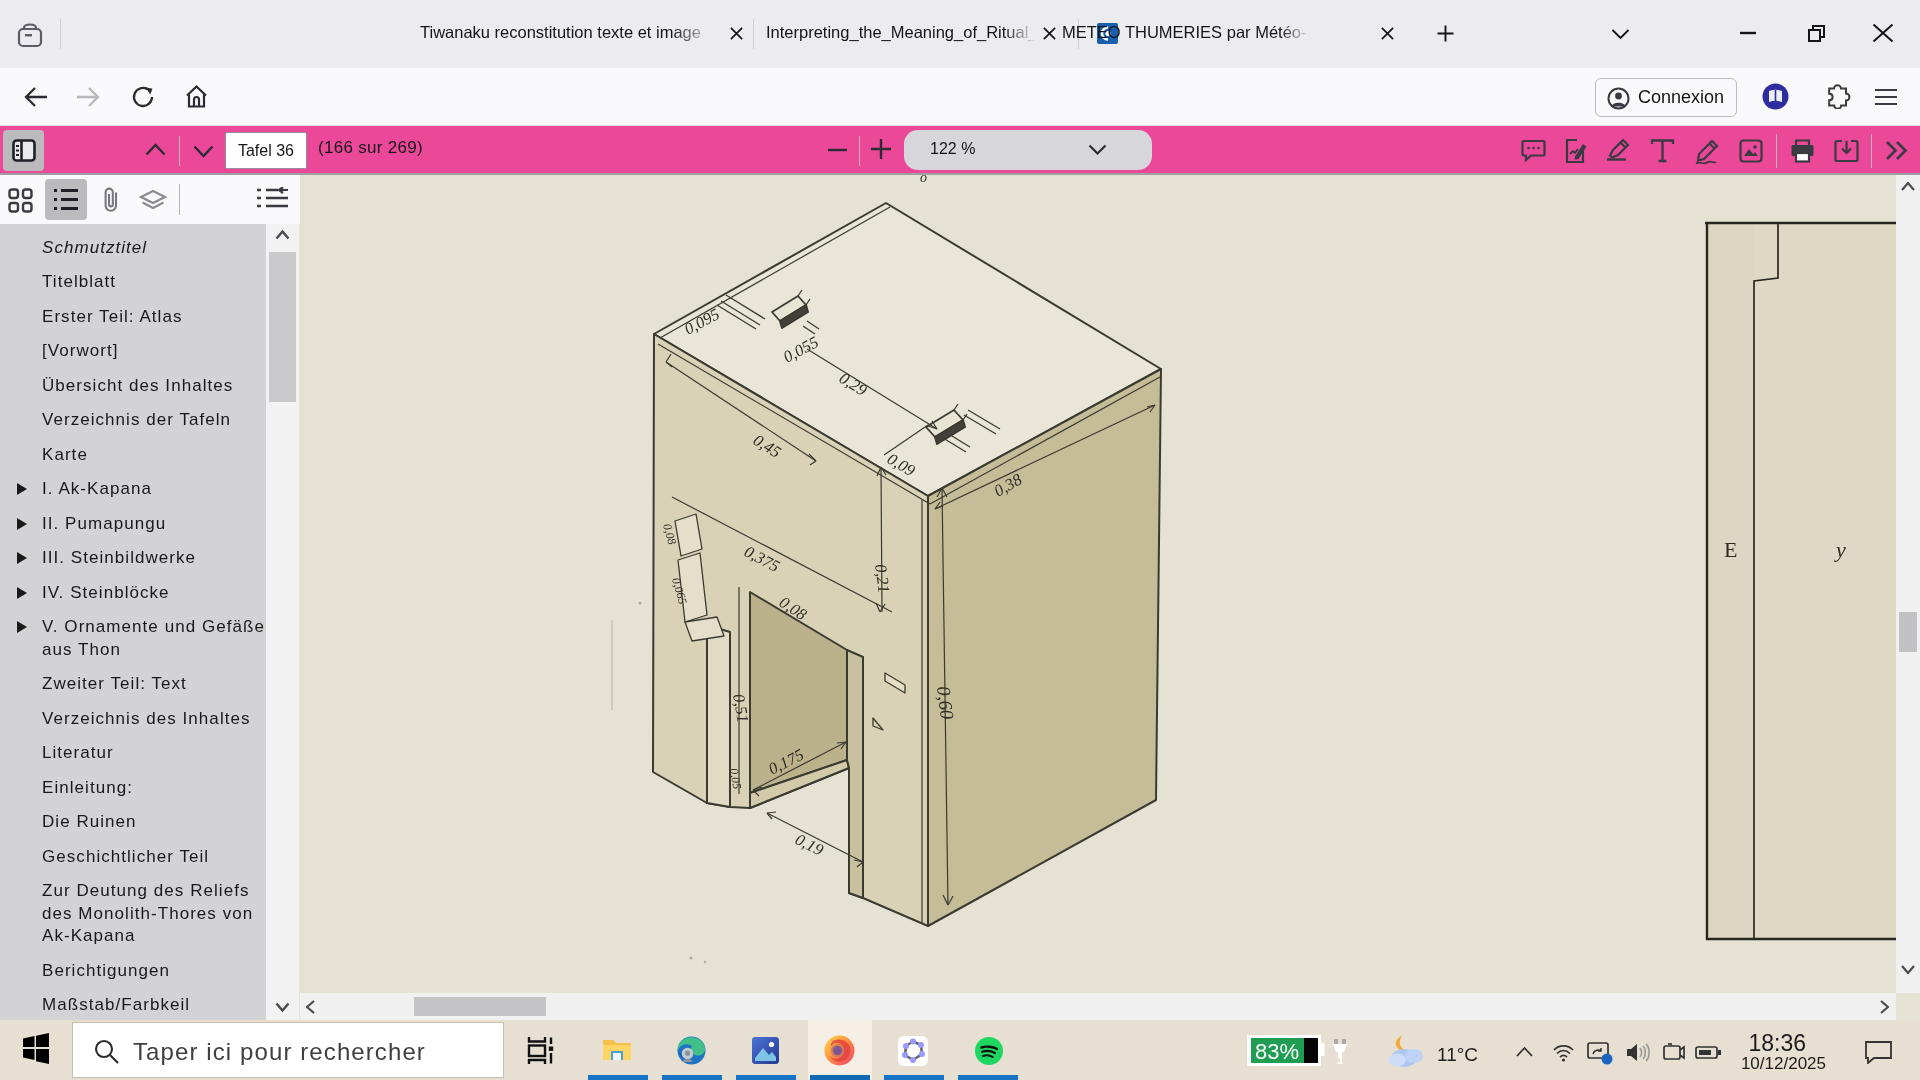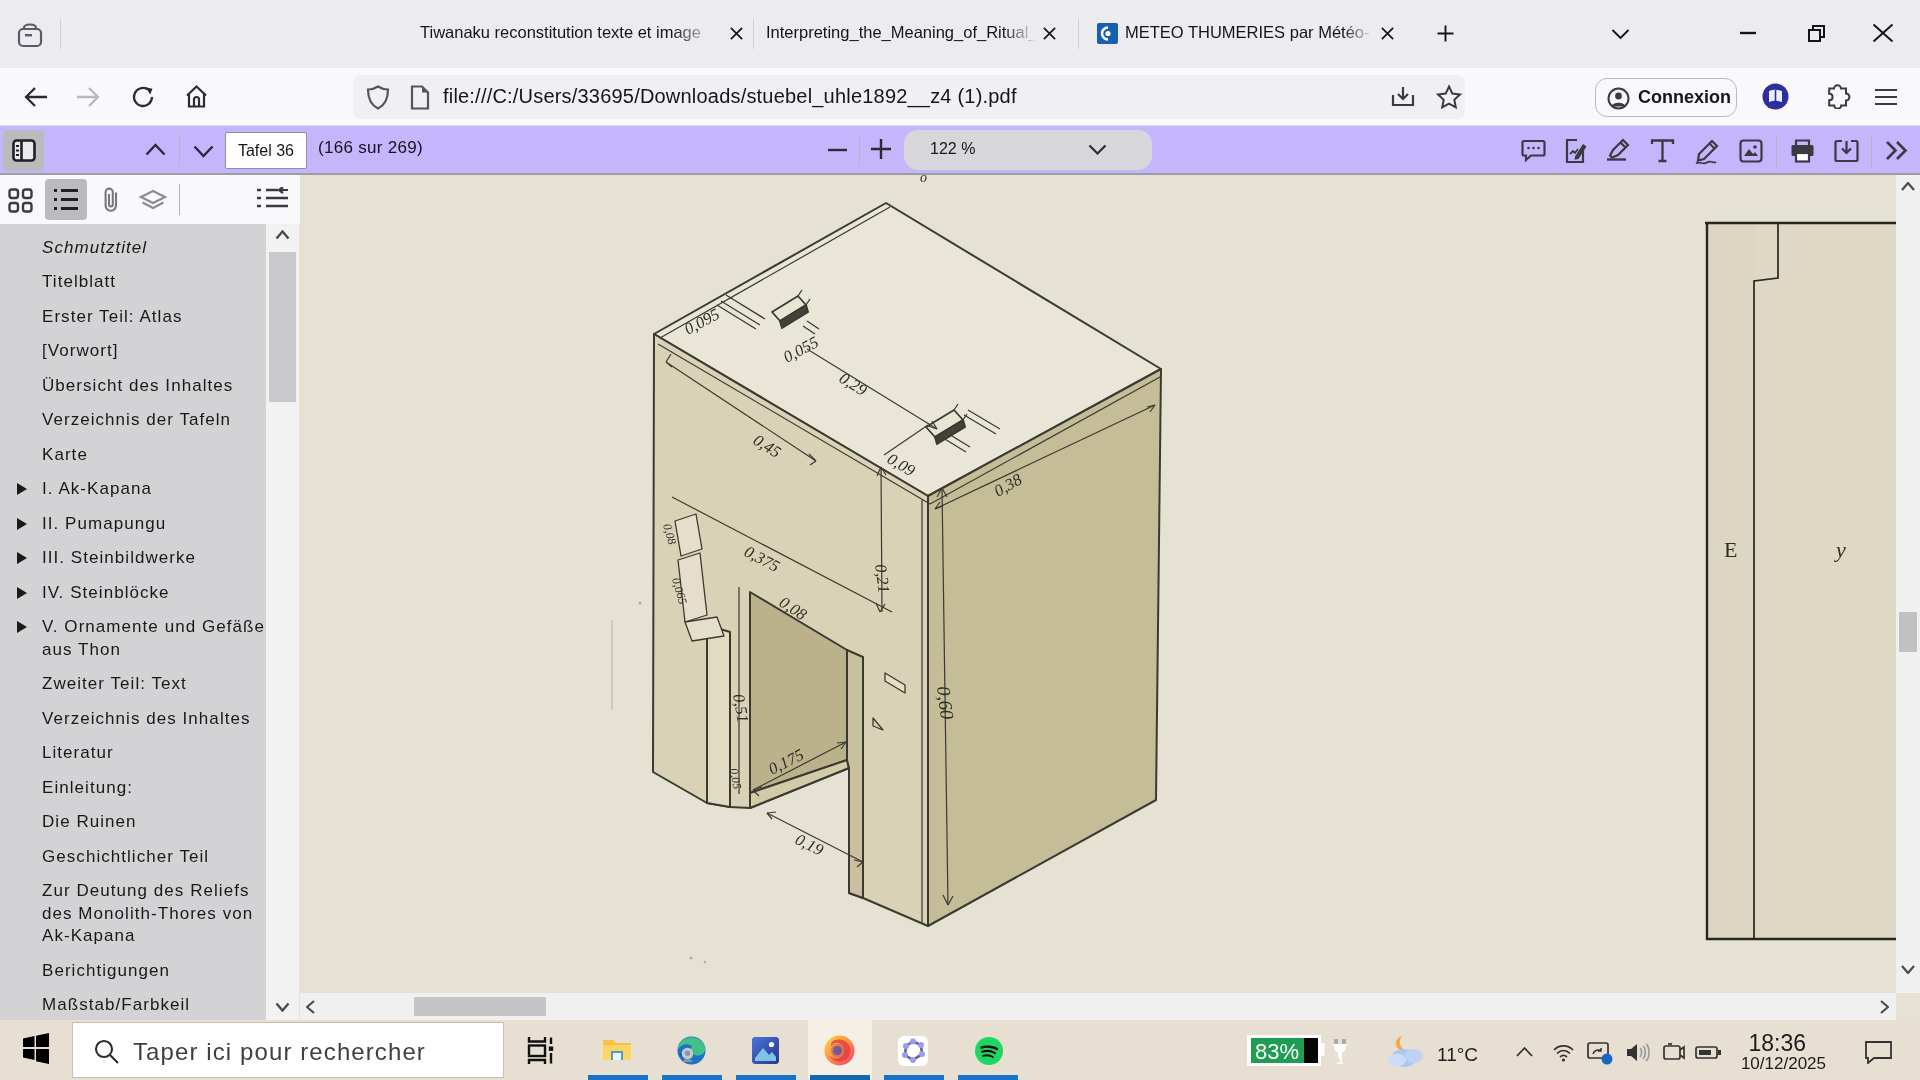--- a/index.html
+++ b/index.html
@@ -11,25 +11,25 @@
   #tabbar { left:0; top:0; width:1920px; height:68px; background:#ebebf0; }
   .tabtxt { font-size:16.5px; color:#15141a; white-space:nowrap; overflow:hidden; }
   #activetab { left:70px; top:6px; width:330px; height:54px; background:#fff; border-radius:8px;
       box-shadow:0 1px 4px rgba(0,0,0,.22); }
   .tabdiv { position:absolute; top:19px; width:1px; height:30px; background:#cfcfd4; }
 
   
   #navbar { left:0; top:68px; width:1920px; height:58px; background:#f9f9fb; border-bottom:1px solid #e0e0e6; }
   #urlbar { left:353px; top:7px; width:1112px; height:44px; background:#f0f0f4; border-radius:8px; }
   #urltxt { left:90px; top:10px; font-size:20px; letter-spacing:0.2px; color:#15141a; white-space:nowrap; }
-  #connexion { left:1595px; top:10px; width:142px; height:39px; border:1px solid #b9b9c2; border-radius:12px; background:#f9f9fb;font-weight:bold; }
+  #connexion { left:1595px; top:10px; width:142px; height:39px; border:1px solid #b9b9c2; border-radius:6px; background:#f9f9fb; }
   #connexion span { position:absolute; left:42px; top:8px; font-size:18px; color:#15141a; }
 
   
-  #pdfbar { left:0; top:126px; width:1920px; height:49px; background:#c4b5fd; border-bottom:2px solid #9d9da2; }
+  #pdfbar { left:0; top:126px; width:1920px; height:49px; background:#ec4899; border-bottom:2px solid #9d9da2; }
   .pbtn-act { background:#bbbbbe; border-radius:4px; }
   #tafel { left:225px; top:6px; width:82px; height:37px; background:#fff; border:1px solid #8f8f9d; border-radius:2px;
       font-size:16px; color:#15141a; text-align:center; line-height:35px; }
   #pagecount { left:318px; top:12px; font-size:17px; color:#15141a; letter-spacing:0.3px; }
   #zoomsel { left:904px; top:4px; width:248px; height:40px; background:#d7d7db;border-radius:14px; }
   #zoomsel span { position:absolute; left:26px; top:10px; font-size:16px; color:#15141a; }
   .vdiv { position:absolute; width:1px; background:#b5b5ba; }
 
   
   #sbhead { left:0; top:175px; width:300px; height:49px; background:#f9f9fb; }
@@ -79,21 +79,21 @@
     <svg class="abs" style="left:1042px;top:26px" width="15" height="15" viewBox="0 0 16 16">
         <path d="M2 2 L14 14 M14 2 L2 14" stroke="#15141a" stroke-width="1.8"></path>
       </svg>
     <div class="tabdiv" style="left:1078px"></div>
     <svg class="abs" style="left:1097px;top:23px" width="21" height="21" viewBox="0 0 21 21">
       <rect x="0" y="0" width="21" height="21" rx="2" fill="#1a5fae"></rect>
       <circle cx="11" cy="10.5" r="6" fill="none" stroke="#fff" stroke-width="2.5"></circle>
       <rect x="11" y="3" width="8" height="15" fill="#1a5fae"></rect>
       <circle cx="11" cy="10.5" r="2.6" fill="#fff"></circle>
     </svg>
-    <div class="abs tabtxt" style="left:1125px;top:23px;width:248px;-webkit-mask-image:linear-gradient(90deg,#000 88%,transparent)">METEO THUMERIES par Météo-</div>
+    <div class="abs tabtxt" style="left:1062px;top:23px;width:248px;-webkit-mask-image:linear-gradient(90deg,#000 88%,transparent)">METEO THUMERIES par Météo-</div>
     <svg class="abs" style="left:1380px;top:26px" width="15" height="15" viewBox="0 0 16 16">
         <path d="M2 2 L14 14 M14 2 L2 14" stroke="#15141a" stroke-width="1.8"></path>
       </svg>
     <svg class="abs" style="left:1436px;top:24px" width="19" height="19" viewBox="0 0 19 19">
         <path d="M9.5 1.5 V17.5 M1.5 9.5 H17.5" stroke="#15141a" stroke-width="1.9"></path>
       </svg>
     <svg class="abs" style="left:1611px;top:28px" width="19" height="12" viewBox="0 0 19 12">
         <path d="M1.5 2 L9.5 10 L17.5 2" fill="none" stroke="#15141a" stroke-width="1.9"></path>
       </svg>
     <svg class="abs" style="left:1740px;top:31px" width="16" height="4" viewBox="0 0 16 4">
@@ -116,37 +116,20 @@
       <path d="M13 2 L22 11 L13 20 M1 11 H21.5" fill="none" stroke="#b7b7bc" stroke-width="2.3"></path>
     </svg>
     <svg class="abs" style="left:131px;top:17px" width="24" height="24" viewBox="0 0 24 24">
       <path d="M21 12 A9 9 0 1 1 16.5 4.2" fill="none" stroke="#2b2b33" stroke-width="2.3"></path>
       <path d="M14.5 2.2 L21.5 3.8 L19.2 9.5 Z" fill="#2b2b33"></path>
     </svg>
     <svg class="abs" style="left:184px;top:16px" width="25" height="25" viewBox="0 0 25 25">
       <path d="M3 11.5 L12.5 2.5 L22 11.5 M5 10 V22.5 H20 V10" fill="none" stroke="#2b2b33" stroke-width="2.2"></path>
       <path d="M10 22.5 V15.5 A2.5 2.5 0 0 1 15 15.5 V22.5" fill="none" stroke="#2b2b33" stroke-width="2.2"></path>
     </svg>
-    <div id="urlbar" class="abs">
-      <svg class="abs" style="left:13px;top:10px" width="24" height="25" viewBox="0 0 24 25">
-        <path d="M12 1.5 C15 3.5 19 4.5 22 4.5 C22 13 19 20 12 23.5 C5 20 2 13 2 4.5 C5 4.5 9 3.5 12 1.5 Z" fill="none" stroke="#55555e" stroke-width="2.2"></path>
-      </svg>
-      <svg class="abs" style="left:56px;top:10px" width="22" height="25" viewBox="0 0 22 25">
-        <path d="M3 1.5 H13 L19 7.5 V23.5 H3 Z" fill="none" stroke="#55555e" stroke-width="2.2"></path>
-        <path d="M13 1.5 V7.5 H19" fill="#55555e"></path>
-      </svg>
-      <div id="urltxt" class="abs">file:///C:/Users/33695/Downloads/stuebel_uhle1892__z4 (1).pdf</div>
-      <svg class="abs" style="left:1037px;top:9px" width="26" height="26" viewBox="0 0 26 26">
-        <path d="M13 3 V14 M8 10 L13 15 L18 10" fill="none" stroke="#3a3a42" stroke-width="2.2"></path>
-        <path d="M3 11 V21 H23 V11" fill="none" stroke="#3a3a42" stroke-width="2.2"></path>
-      </svg>
-      <svg class="abs" style="left:1083px;top:9px" width="26" height="26" viewBox="0 0 26 26">
-        <path d="M13 2.5 L16.3 9.6 L24 10.5 L18.3 15.8 L19.8 23.4 L13 19.6 L6.2 23.4 L7.7 15.8 L2 10.5 L9.7 9.6 Z" fill="none" stroke="#3a3a42" stroke-width="2"></path>
-      </svg>
-    </div>
     <div id="connexion" class="abs">
       <svg class="abs" style="left:11px;top:8px" width="23" height="23" viewBox="0 0 23 23">
         <circle cx="11.5" cy="11.5" r="10" fill="none" stroke="#3a3a42" stroke-width="2"></circle>
         <circle cx="11.5" cy="9" r="3.4" fill="#3a3a42"></circle>
         <path d="M4.5 19.5 C5.5 14.5 17.5 14.5 18.5 19.5" fill="#3a3a42"></path>
       </svg>
       <span>Connexion</span>
     </div>
     <svg class="abs" style="left:1762px;top:15px" width="27" height="27" viewBox="0 0 27 27">
       <circle cx="13.5" cy="13.5" r="13" fill="#2d2da0"></circle>

